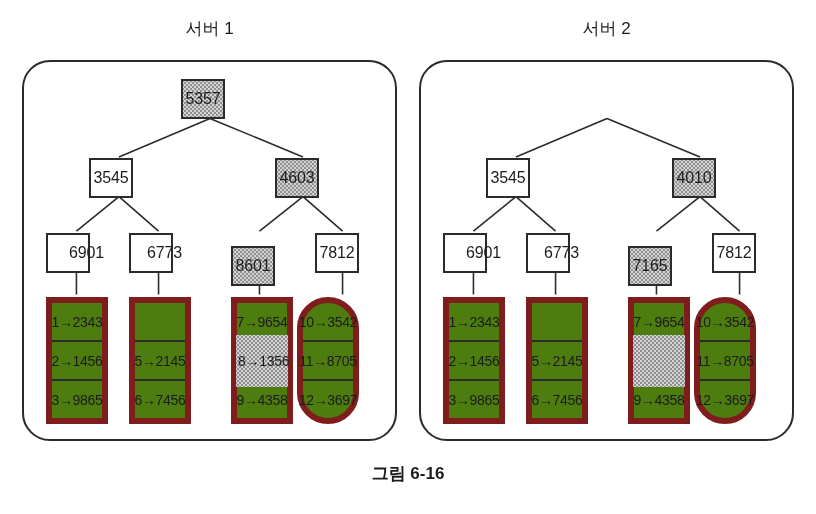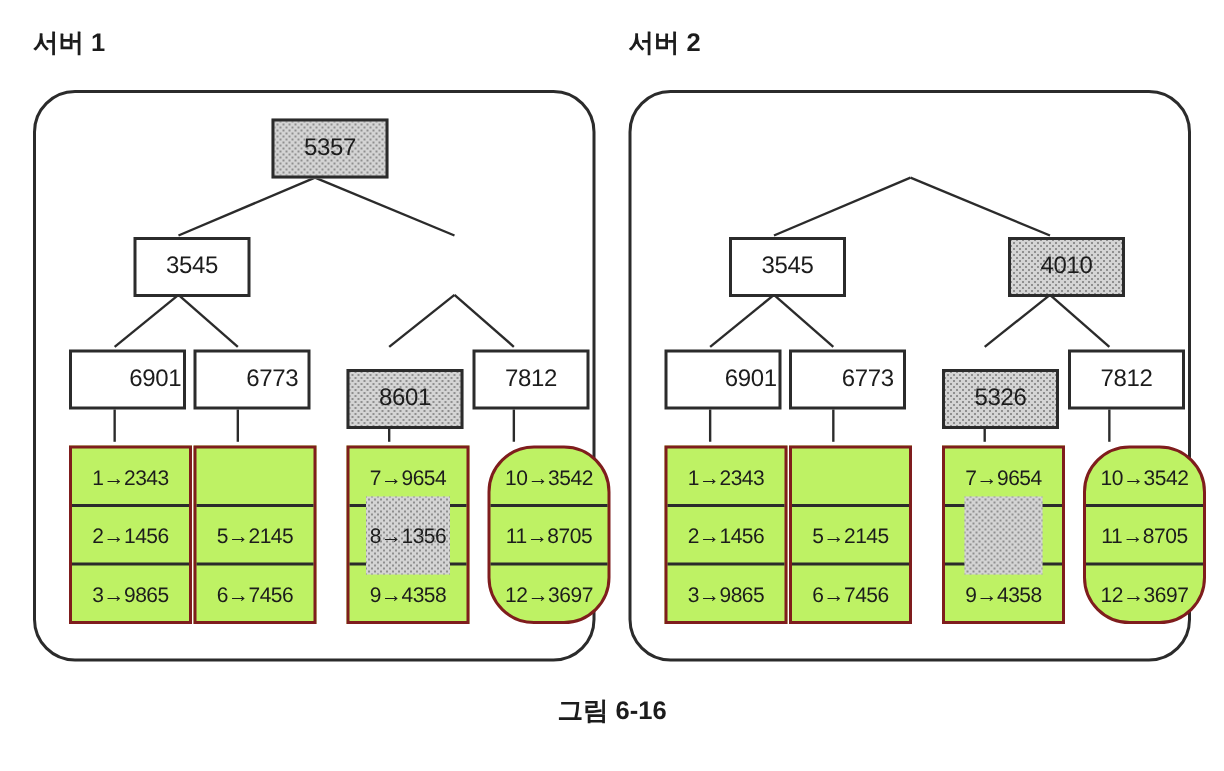--- a/index.html
+++ b/index.html
@@ -2,47 +2,47 @@
 <html><head>
 <meta charset="utf-8">
 <style>
   html,body{margin:0;padding:0;background:#ffffff;}
   .stage{
     position:relative;width:816px;height:514px;background:#ffffff;
     font-family:"Liberation Sans","DejaVu Sans",sans-serif;color:#1c1c1c;
     overflow:hidden;
   }
   .server-title{
-    position:absolute;top:18px;height:22px;
-    font-weight:bold;font-size:17px;line-height:22px;
+    position:absolute;top:18px;height:22px;text-align:center;
+    font-weight:normal;font-size:17px;line-height:22px;
   }
   .panel{
     position:absolute;top:60px;width:375px;height:381px;
     border:2px solid #2b2b2b;border-radius:28px;box-sizing:border-box;
     background:#ffffff;
   }
   .edges{position:absolute;left:0;top:0;width:100%;height:100%;pointer-events:none;}
   .edges line{stroke:#2b2b2b;stroke-width:1.6;}
   .node{
-    position:absolute;width:78px;height:40px;box-sizing:border-box;
+    position:absolute;width:44px;height:40px;box-sizing:border-box;
     border:2px solid #2b2b2b;background:#ffffff;
     display:flex;align-items:center;justify-content:center;
     font-size:16px;letter-spacing:-0.2px;
   }
   .shaded{
     background-color:#d4d4d4;
     background-image:
       radial-gradient(#8f8f8f 0.9px, rgba(0,0,0,0) 1px),
       radial-gradient(#8f8f8f 0.9px, rgba(0,0,0,0) 1px);
     background-size:4px 4px;
     background-position:0 0,2px 2px;
   }
   .hlist{
-    position:absolute;top:235px;width:82px;box-sizing:border-box;
-    border:2px solid #7f1d1d;background:#bef264;
+    position:absolute;top:235px;width:62px;box-sizing:border-box;
+    border:6px solid #7f1d1d;background:#4d7c0f;
   }
   .cell{
     height:37px;display:flex;align-items:center;justify-content:center;
     font-size:14px;letter-spacing:-0.3px;
   }
   .cell + .cell{border-top:2px solid #2b2b2b;}
   .val{display:inline-block;white-space:nowrap;text-align:center;}
   .val.hl{
     background-color:#d4d4d4;
     background-image:
@@ -60,21 +60,21 @@
   .pos-root{left:157px;top:17px;}
   .pos-int-l{left:65px;top:96px;}
   .pos-int-r{left:251px;top:96px;}
   .pos-leaf-0{left:22px;top:171px;padding-left:37px;}
   .pos-leaf-1{left:105px;top:171px;padding-left:27px;}
   .pos-leaf-2{left:207px;top:171px;margin-top:13px;}
   .pos-leaf-3{left:291px;top:171px;}
   .pos-list-0{left:22px;}
   .pos-list-1{left:105px;}
   .pos-list-2{left:207px;}
-  .pos-list-3{left:301px;border-radius:31px;}
+  .pos-list-3{left:273px;border-radius:31px;}
 </style>
 </head>
 <body>
 
 <div class="stage">
 
   <div class="server-title" style="left:22px;width:375px">서버 1</div>
   <div class="server-title" style="left:419px;width:375px">서버 2</div>
 
   <section class="panel" style="left:22px">
@@ -86,20 +86,21 @@
       <line x1="282" y1="136" x2="238" y2="171"></line>
       <line x1="282" y1="136" x2="322" y2="171"></line>
       <line x1="53" y1="211" x2="53" y2="235"></line>
       <line x1="136" y1="211" x2="136" y2="235"></line>
       <line x1="238" y1="211" x2="238" y2="235"></line>
       <line x1="322" y1="211" x2="322" y2="235"></line>
     </svg>
 
     <div class="node pos-root shaded">5357</div>
     <div class="node pos-int-l">3545</div>
+    <div class="node pos-int-r shaded">4603</div>
 
     <div class="node pos-leaf-0">6901</div>
     <div class="node pos-leaf-1">6773</div>
     <div class="node pos-leaf-2 shaded">8601</div>
     <div class="node pos-leaf-3">7812</div>
 
     <div class="hlist pos-list-0">
       <div class="cell">
           <span class="val">1→2343</span>
         </div>
@@ -157,21 +158,21 @@
       <line x1="136" y1="211" x2="136" y2="235"></line>
       <line x1="238" y1="211" x2="238" y2="235"></line>
       <line x1="322" y1="211" x2="322" y2="235"></line>
     </svg>
 
     <div class="node pos-int-l">3545</div>
     <div class="node pos-int-r shaded">4010</div>
 
     <div class="node pos-leaf-0">6901</div>
     <div class="node pos-leaf-1">6773</div>
-    <div class="node pos-leaf-2 shaded">5326</div>
+    <div class="node pos-leaf-2 shaded">7165</div>
     <div class="node pos-leaf-3">7812</div>
 
     <div class="hlist pos-list-0">
       <div class="cell">
           <span class="val">1→2343</span>
         </div>
       <div class="cell">
           <span class="val">2→1456</span>
         </div>
       <div class="cell">

